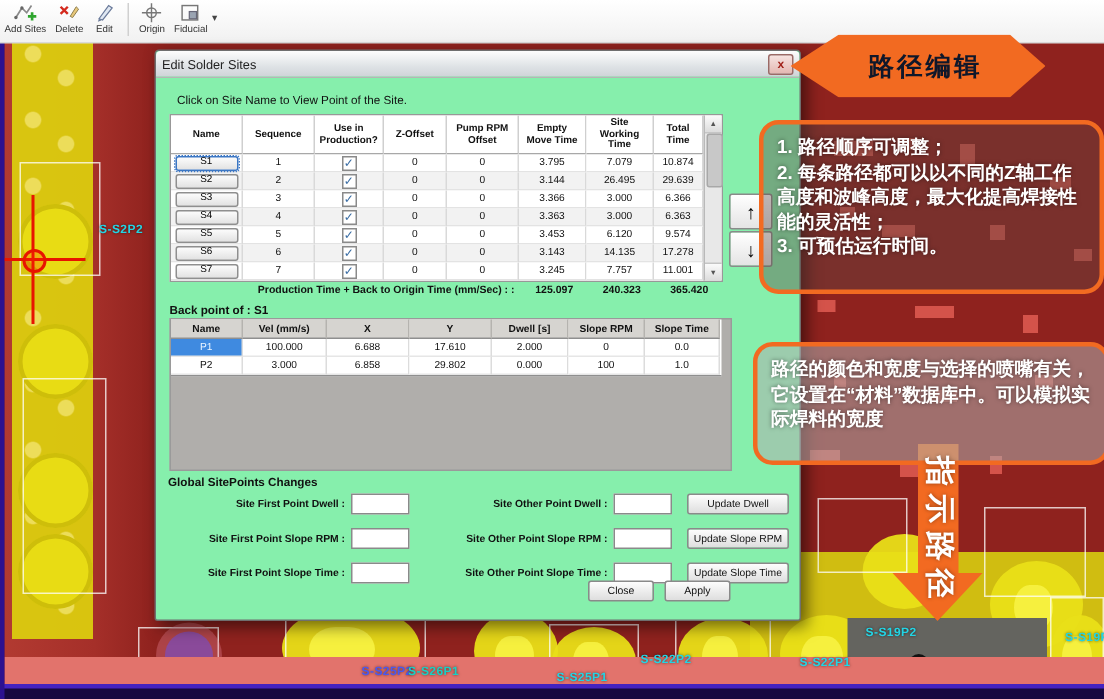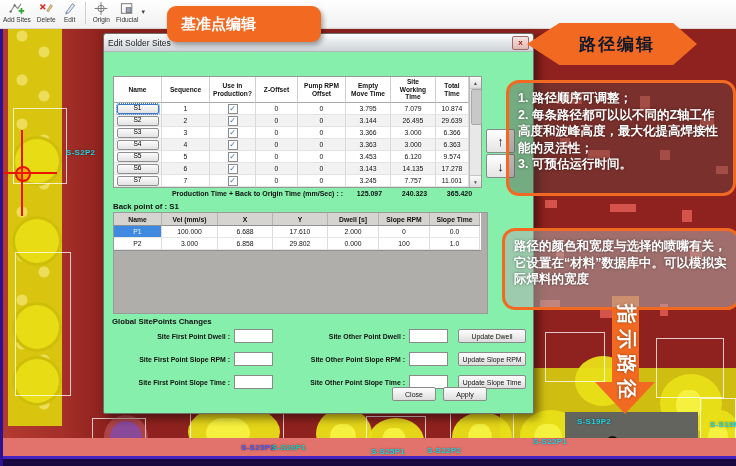--- a/index.html
+++ b/index.html
@@ -186,21 +186,21 @@
     <div class="purple-circ"></div>
     <div class="crosshair-h"></div>
     <div class="crosshair-v"></div>
     <div class="crosshair-c"></div>
     <div class="pcb-pink"></div>
     <div id="pcb-labels">
         <span class="pcb-label" style="left: 66px; top: 122px; color: rgb(35, 212, 228);">S-S2P2</span>
         <span class="pcb-label" style="left: 241px; top: 417px; color: rgb(74, 88, 240);">S-S25P2</span>
         <span class="pcb-label" style="left: 272px; top: 417px; color: rgb(25, 207, 196);">S-S26P1</span>
         <span class="pcb-label" style="left: 371px; top: 421px; color: rgb(35, 212, 228);">S-S25P1</span>
-        <span class="pcb-label" style="left: 427px; top: 420px; color: rgb(35, 212, 228);">S-S22P2</span>
+        <span class="pcb-label" style="left: 427px; top: 409px; color: rgb(35, 212, 228);">S-S22P2</span>
         <span class="pcb-label" style="left: 533px; top: 411px; color: rgb(35, 212, 228);">S-S22P1</span>
         <span class="pcb-label" style="left: 577px; top: 391px; color: rgb(35, 212, 228);">S-S19P2</span>
         <span class="pcb-label" style="left: 580px; top: 430px; color: rgb(35, 212, 228);">S-S21P1</span>
         <span class="pcb-label" style="left: 710px; top: 394px; color: rgb(35, 212, 228);">S-S19P</span>
         <span class="pcb-label" style="left: 705px; top: 430px; color: rgb(74, 88, 240);">S-S20P</span>
       </div>
     <div class="pcb-bottombar"></div>
     <div class="pcb-bottomdark"></div>
     <div class="pcb-leftborder"></div>
   </div>
@@ -255,20 +255,21 @@
       <span class="tb-label">Fiducial</span>
     </div>
     <div class="tb-caret">▾</div>
   </div>
 
   <div class="dialog">
     <div class="titlebar">
       <span class="ttl">Edit Solder Sites</span>
       <span class="close-btn">x</span>
     </div>
+    <div class="instruction">Click on Site Name to View Point of the Site.</div>
 
     <div class="site-table">
       <div class="srow">
         <div class="sth c0">Name</div>
         <div class="sth c1">Sequence</div>
         <div class="sth c2">Use in
 Production?</div>
         <div class="sth c3">Z-Offset</div>
         <div class="sth c4">Pump RPM
 Offset</div>
@@ -454,21 +455,20 @@
           <button class="gbtn">Update Slope Time</button>
         </div>
       </div>
 
     <div class="dlg-buttons">
       <button class="dlg-btn">Close</button>
       <button class="dlg-btn">Apply</button>
     </div>
   </div>
 
-  <div class="callout-fid">基准点编辑</div>
   <div class="callout-path">
     <div class="shape">
       <span class="txt">路径编辑</span>
     </div>
   </div>
   <div class="notes notes1">1.  路径顺序可调整；
 2.  每条路径都可以以不同的Z轴工作高度和波峰高度，最大化提高焊接性能的灵活性；
 3. 可预估运行时间。</div>
   <div class="notes notes2">路径的颜色和宽度与选择的喷嘴有关，它设置在“材料”数据库中。可以模拟实际焊料的宽度</div>
   <div class="ind-band"></div>

